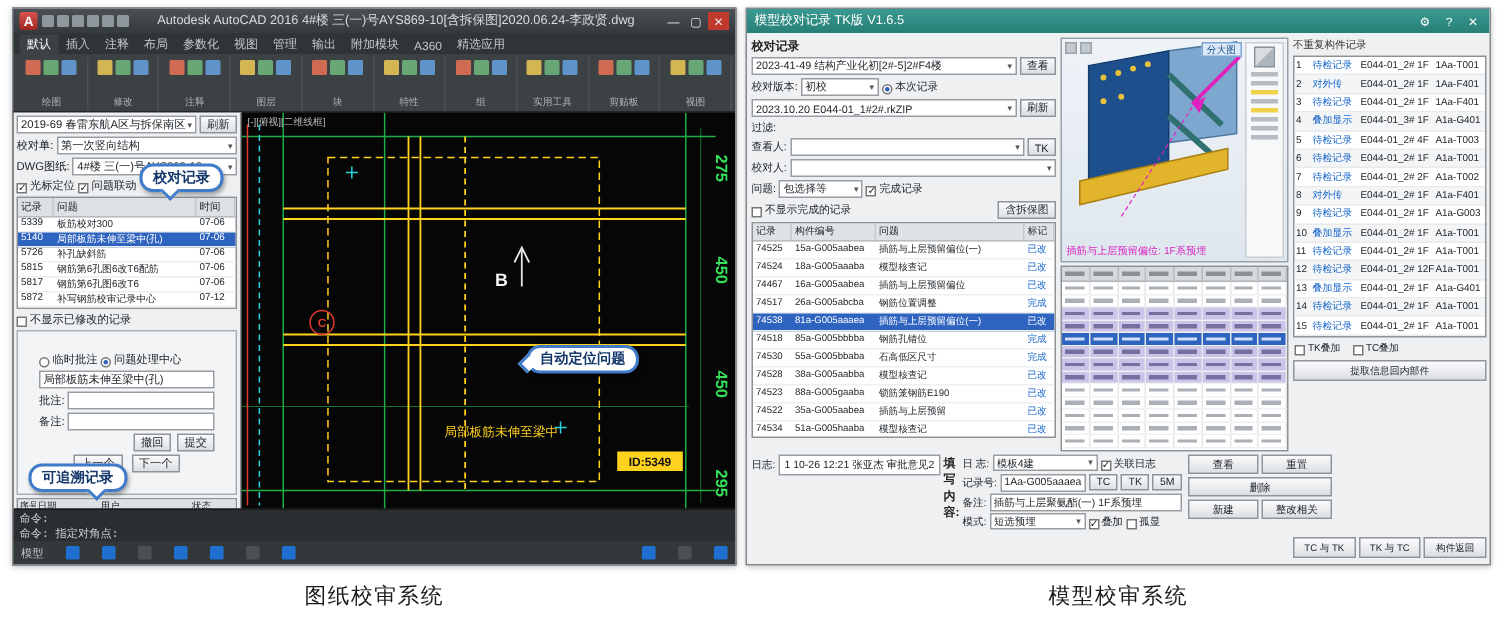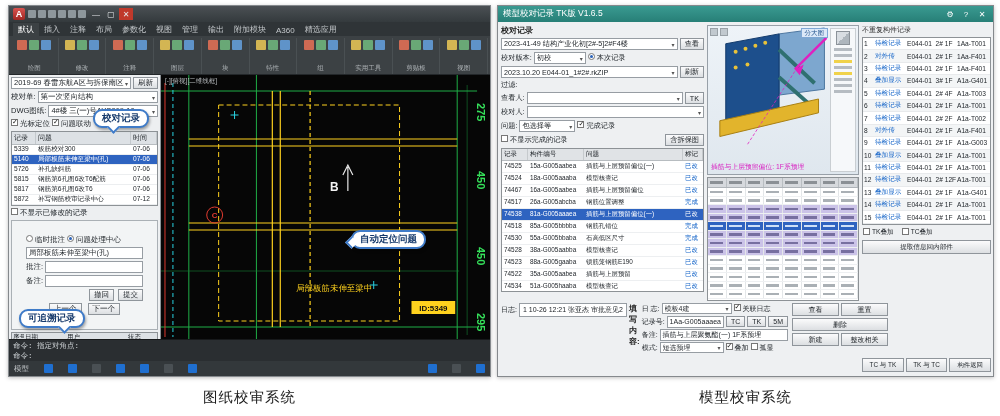--- a/index.html
+++ b/index.html
@@ -9,21 +9,21 @@
 .win{position:absolute;border:1px solid #85898d;box-shadow:0 1px 4px rgba(0,0,0,.25);overflow:hidden}
 .caption{position:absolute;top:388px;font-size:14.5px;color:#1b1b1b;text-align:center;letter-spacing:1px}
 .cap-l{left:8px;width:483px}.cap-r{left:497px;width:497px}
 .sp{flex:1}
 label{white-space:nowrap}
 .fld{display:flex;align-items:center;gap:2px}
 .select{flex:1;min-width:0;height:12px;background:#fff;border:1px solid #979da3;display:flex;align-items:center;padding:0 2px;overflow:hidden}
 .select .sv{flex:1;white-space:nowrap;overflow:hidden}
 .select::after{content:"▾";font-size:6px;color:#555;margin-left:1px}
 .btn{height:12px;padding:0 4px;background:linear-gradient(#fbfbfc,#dcdfe2);border:1px solid #8f959b;display:inline-flex;align-items:center;justify-content:center;white-space:nowrap;cursor:default}
-.cb,.rb{display:inline-flex;align-items:flex-start;gap:2px;white-space:nowrap}
+.cb,.rb{display:inline-flex;align-items:flex-end;gap:2px;white-space:nowrap}
 .cb i{width:7px;height:7px;border:1px solid #777;background:#fff;display:inline-block;position:relative}
 .cb.on i::after{content:"✓";font-size:7px;position:absolute;top:-2px;left:0;color:#222}
 .rb i{width:7px;height:7px;border:1px solid #777;border-radius:50%;background:#fff;display:inline-block;position:relative}
 .rb.on i::after{content:"";position:absolute;inset:1px;background:#2a62b8;border-radius:50%}
 .txtbox{background:#fff;border:1px solid #979da3;min-height:12px;padding:0 2px;display:flex;align-items:center;overflow:hidden;white-space:nowrap}
 
 .acad{left:8px;top:5px;width:483px;height:372px;background:#3c4144}
 .acad-title{height:16px;background:linear-gradient(#4b5054,#343a3d);display:flex;align-items:center;gap:3px;padding:0 4px;color:#d9dcde;font-size:8.5px}
 .acad-logo{width:12px;height:12px;background:linear-gradient(#d9534f,#a02622);color:#fff;font-weight:bold;font-size:9px;display:flex;align-items:center;justify-content:center;border-radius:2px;flex:none}
 .qat{display:flex;gap:2px}
@@ -152,20 +152,24 @@
   <div class="acad-title">
     <span class="acad-logo">A</span>
     <span class="qat">
       <i></i>
       <i></i>
       <i></i>
       <i></i>
       <i></i>
       <i></i>
     </span>
+    <span class="acad-title-text">
+      <span>Autodesk AutoCAD 2016</span>
+      <span>4#楼 三(一)号AYS869-10[含拆保图]2020.06.24-李政贤.dwg</span>
+    </span>
     <span class="winbtns">
       <i>—</i>
       <i>▢</i>
       <i>✕</i>
     </span>
   </div>
   <div class="acad-tabs">
       <span class="acad-tab">默认</span>
       <span class="acad-tab">插入</span>
       <span class="acad-tab">注释</span>
@@ -419,22 +423,22 @@
         <text class="dim" transform="translate(318 96) rotate(90)">450</text>
         <text class="dim" transform="translate(318 172) rotate(90)">450</text>
         <text class="dim" transform="translate(318 238) rotate(90)">295</text>
         <text x="136" y="216" class="ty">局部板筋未伸至梁中</text>
         <rect x="252" y="226" width="44" height="13" class="idbox"></rect>
         <text x="274" y="236" class="tid" text-anchor="middle">ID:5349</text>
       </svg>
     </div>
   </div>
   <div class="acad-cmd">
+    <div>命令:</div>
     <div>命令: 指定对角点:</div>
-    <div>命令:</div>
   </div>
   <div class="acad-status">
     <span>模型</span>
     <i class="sq"></i>
     <i class="sq"></i>
     <i class="sq off"></i>
     <i class="sq"></i>
     <i class="sq"></i>
     <i class="sq off"></i>
     <i class="sq"></i>

